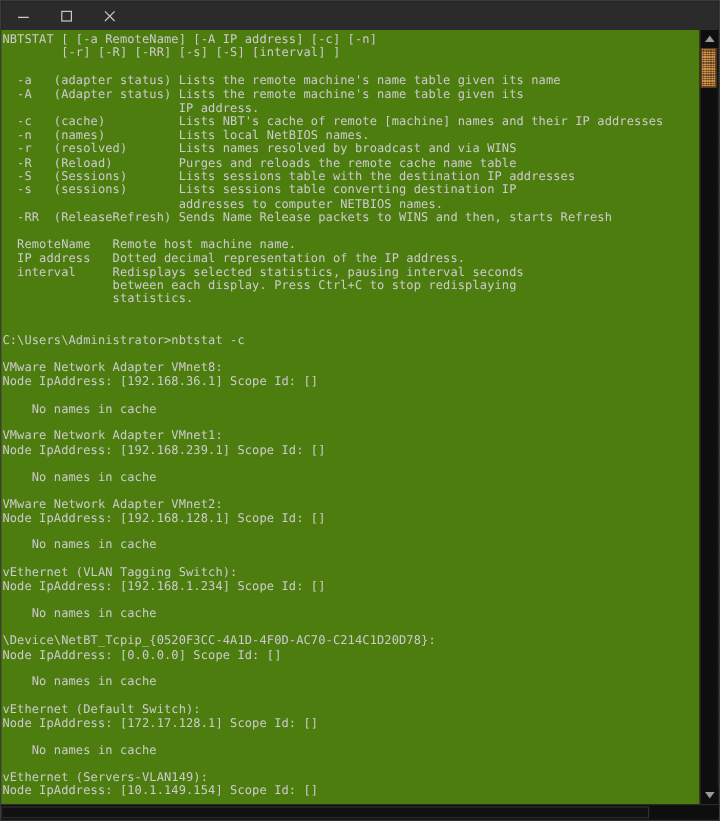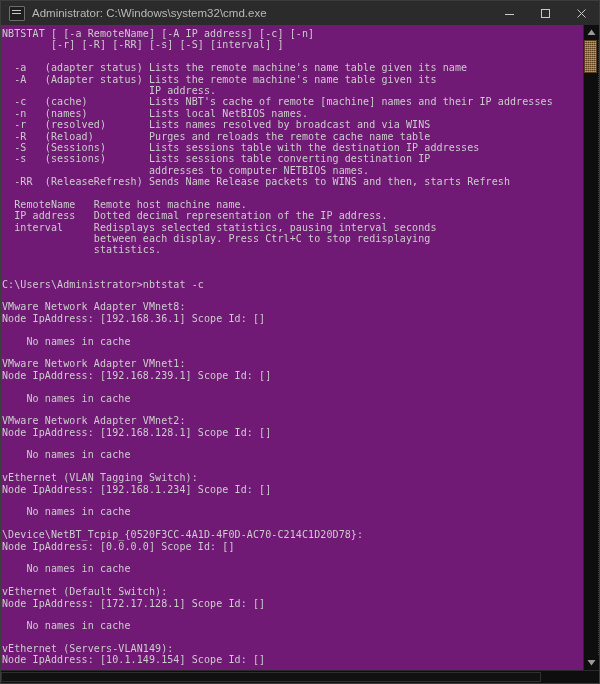--- a/index.html
+++ b/index.html
@@ -86,21 +86,21 @@
     position: relative;
   }
   .tbtn svg { display: block; }
   .tbtn .gl { stroke: #c9c9c9; stroke-width: 1; fill: none; }
 
   
   #console-wrap {
     flex: 1;
     display: flex;
     min-height: 0;
-    background: #701a75;
+    background: #4d7c0f;
     position: relative;
   }
   #console {
     flex: 1;
     min-width: 0;
     position: relative;
     overflow: hidden;
     padding-left: 1px;
   }
   #screen {
@@ -175,24 +175,20 @@
     border: 1px solid #2f2f2f;
     box-sizing: border-box;
   }
 </style>
 </head>
 <body>
 
 <div id="window">
 
   <div id="titlebar">
-    <div id="title-left">
-      <span class="cmd-icon"></span>
-      <span id="title-text">Administrator: C:\Windows\system32\cmd.exe</span>
-    </div>
     <div id="title-buttons">
       <div class="tbtn">
         <svg width="11" height="11" viewBox="0 0 11 11" aria-hidden="true">
           <line class="gl" x1="1" y1="6.5" x2="10" y2="6.5"></line>
         </svg>
       </div>
       <div class="tbtn">
         <svg width="11" height="11" viewBox="0 0 11 11" aria-hidden="true">
           <rect class="gl" x="1.5" y="1.5" width="8" height="8"></rect>
         </svg>

